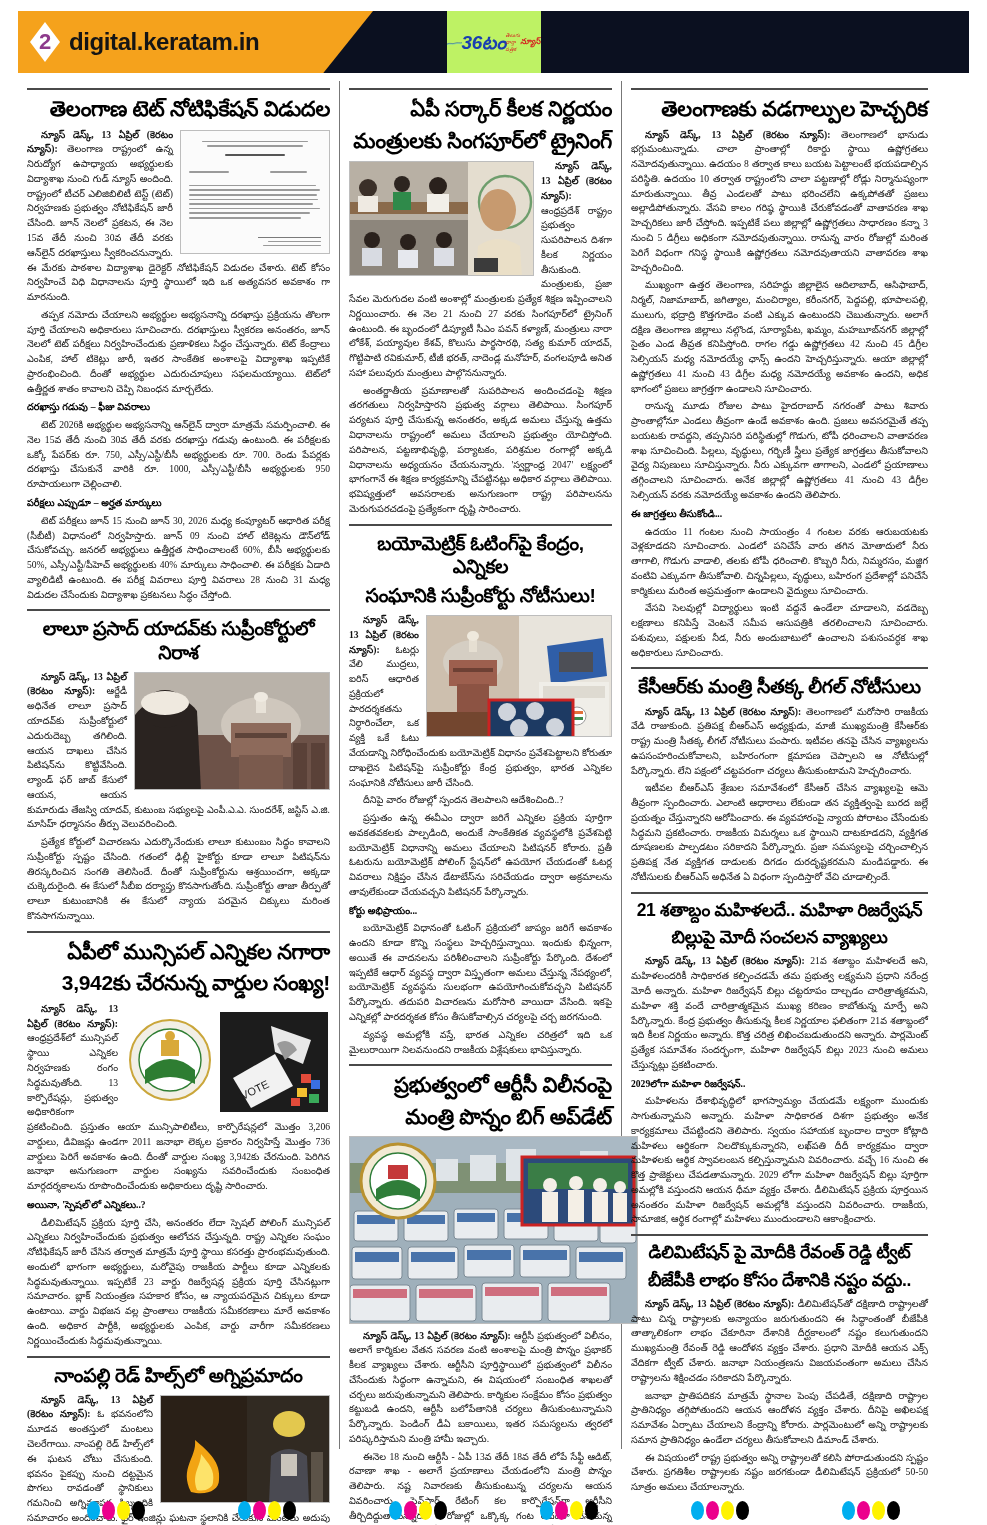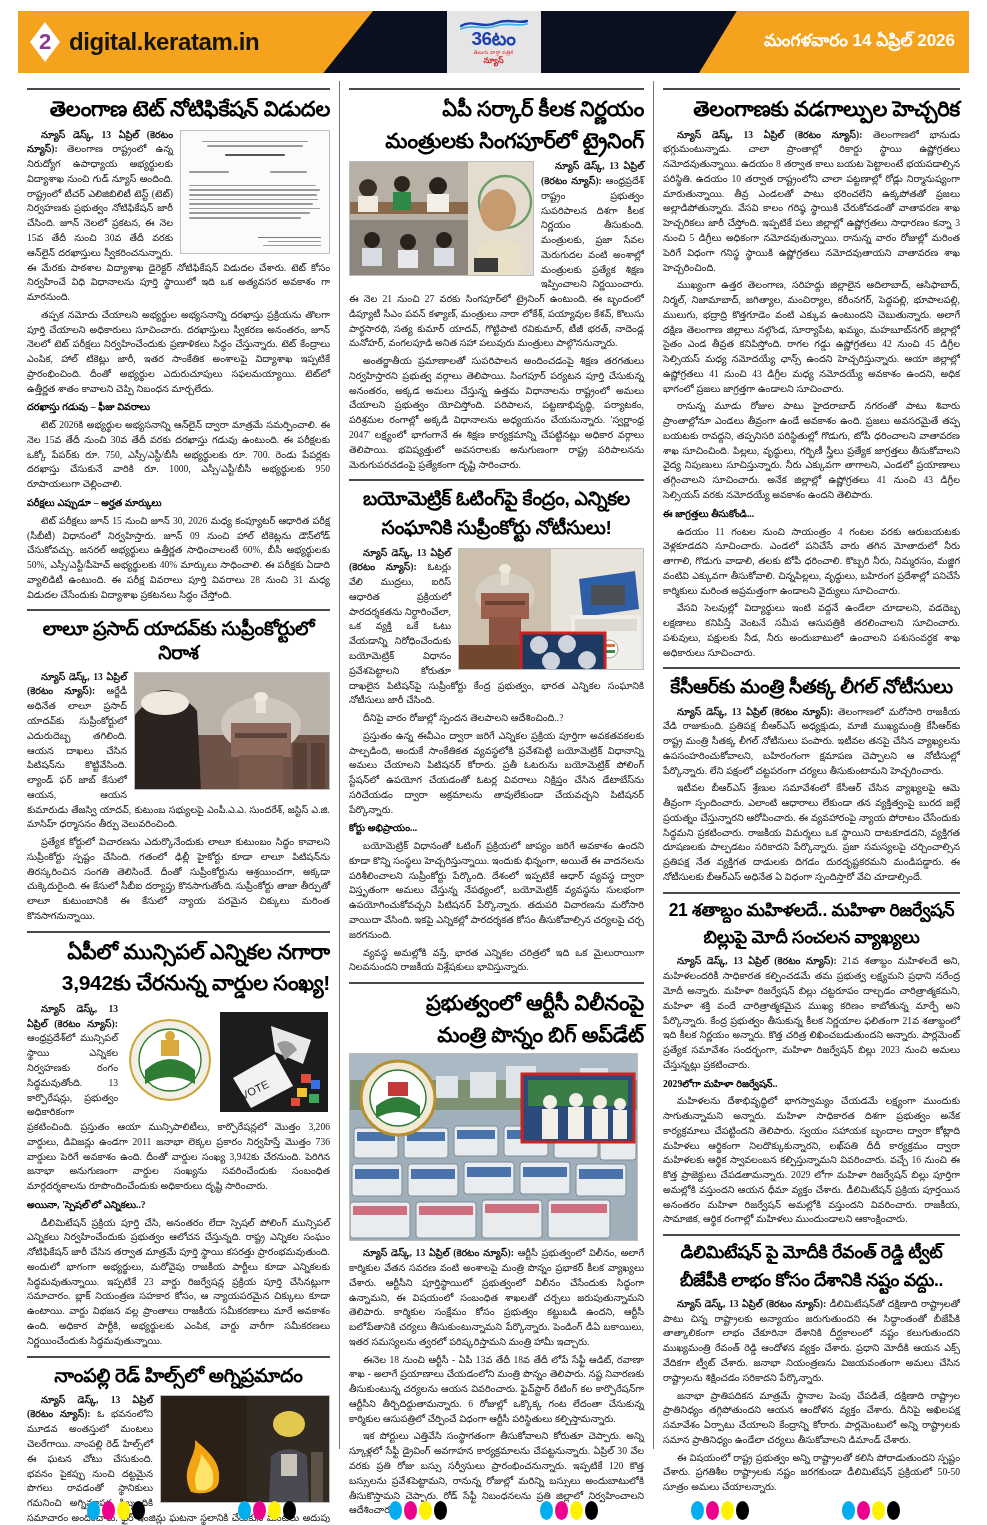--- a/index.html
+++ b/index.html
@@ -48,24 +48,25 @@
     font-weight: bold;
     font-size: 24px;
     letter-spacing: -0.4px;
     margin-left: 9px;
     white-space: nowrap;
   }
   .mh-logo {
     position: absolute;
     left: 50%; top: 0; transform: translateX(-50%);
     width: 94px; height: 62px;
-    background: #e5e5e5;
-    display: flex; flex-direction: column;
+    background: #bef264;
+    display: flex; flex-direction: row;
     align-items: center; justify-content: center;
     overflow: hidden;
+    font-style: italic;
   }
   .logo-wave {
     width: 68px; height: 13px; margin-bottom: -2px;
   }
   .logo-main {
     font-family: "Liberation Sans", sans-serif;
     font-weight: bold;
     font-size: 19px;
     line-height: 1;
     color: #1a3fb0;
@@ -103,21 +104,21 @@
     position: relative;
     margin: 8px 18px 0 18px;
     display: flex;
     height: 1368px;
   }
   .col {
     position: relative;
     padding: 0 9px;
   }
   .col.c1 { width: 321px; }
-  .col.c2 { width: 315px; border-left: 1px solid #777; border-right: 1px solid #777; }
+  .col.c2 { width: 283px; border-left: 1px solid #777; border-right: 1px solid #777; }
   .col.c3 { width: 315px; }
 
   .story { position: relative; }
   .rule-top {
     border-top: 2px solid #4a4a4a;
     margin: 7px 0 6px 0;
   }
 
   h2.hl {
     font-family: "Liberation Sans", sans-serif;
@@ -212,23 +213,20 @@
     <div class="mh-logo">
       <svg class="logo-wave" viewBox="0 0 68 13">
         <path d="M1 8 C12 1, 24 11, 36 5 C48 0, 58 6, 67 3" stroke="#1a3fb0" stroke-width="2.4" fill="none" stroke-linecap="round"></path>
         <path d="M1 11 C12 5, 24 13, 36 8 C48 4, 58 9, 67 6" stroke="#3bb4e5" stroke-width="1.8" fill="none" stroke-linecap="round"></path>
       </svg>
       <div class="logo-main">36టం</div>
       <div class="logo-sub">తెలుగు వార్తా పత్రిక</div>
       <div class="logo-sub2">న్యూస్</div>
     </div>
 
-    <div class="mh-right">
-      <div class="mh-date">మంగళవారం  14 ఏప్రిల్ 2026</div>
-    </div>
   </div>
 
   <div class="content">
 
     <div class="col c1">
 
       <div class="story">
         <div class="rule-top"></div>
         <h2 class="hl big">తెలంగాణ టెట్ నోటిఫికేషన్ విడుదల</h2>
         <div class="wrap-fig">

